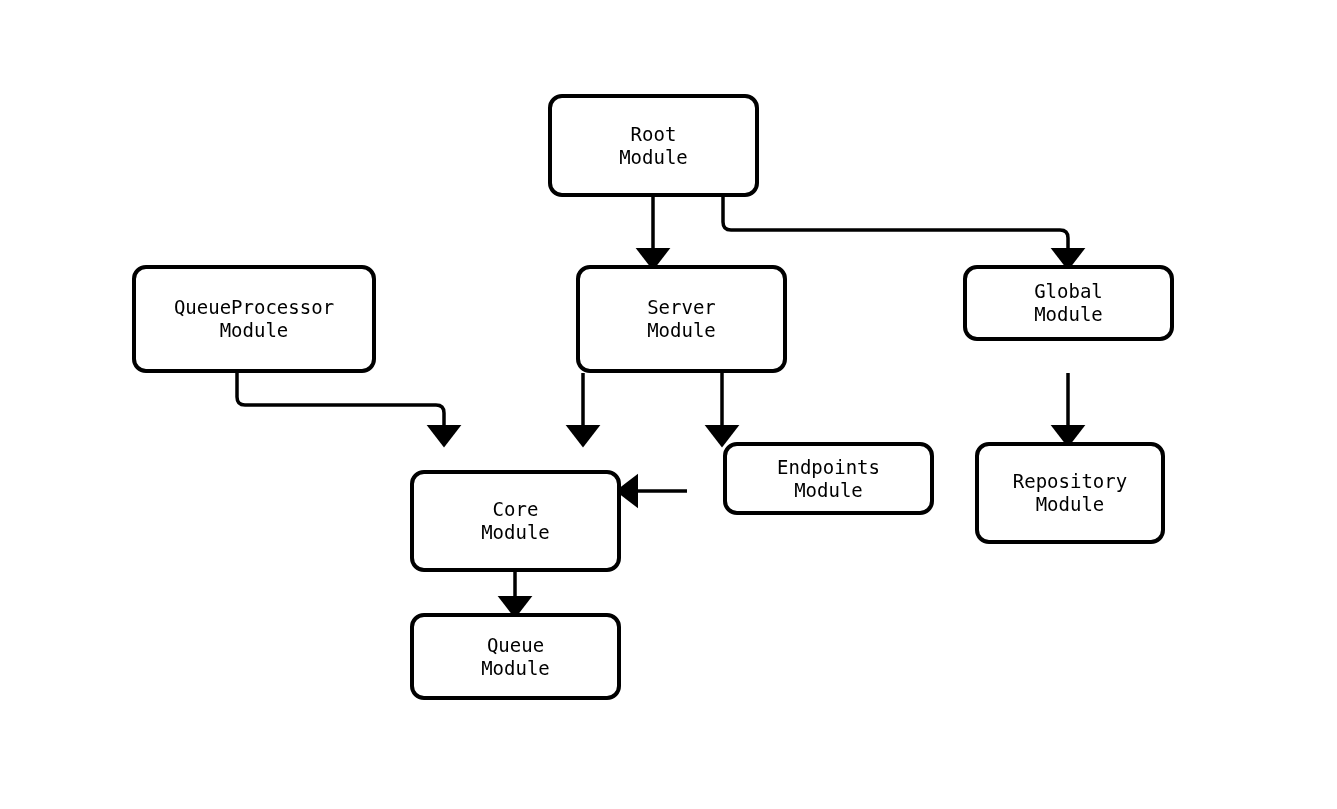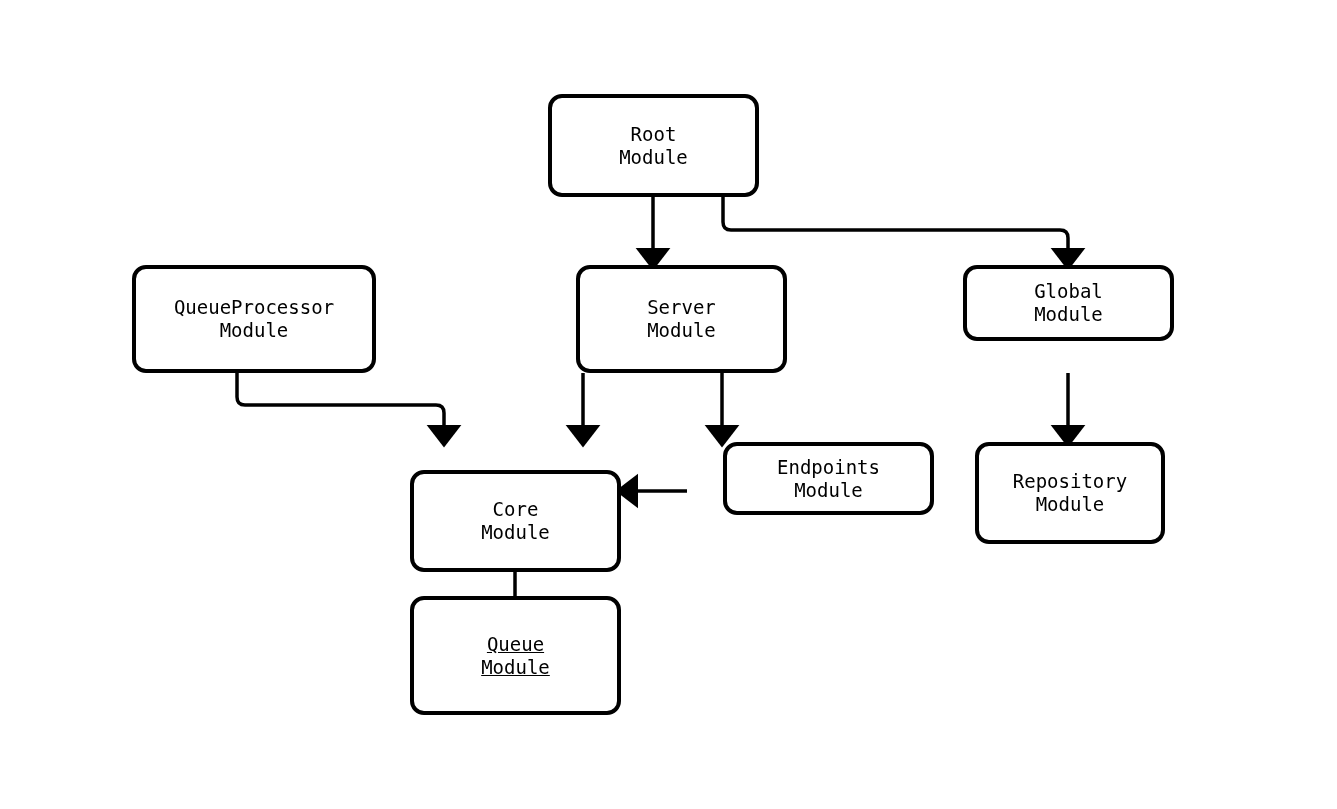--- a/index.html
+++ b/index.html
@@ -118,18 +118,18 @@
   <div class="node" style="left: 723px; top: 442px; width: 211px; height: 73px;">
     <span class="node-label">Endpoints
 Module</span>
   </div>
 
   <div class="node" style="left: 963px; top: 442px; width: 190px; height: 102px; margin-left: 12px;">
     <span class="node-label">Repository
 Module</span>
   </div>
 
-  <div class="node" style="left: 410px; top: 596px; width: 211px; height: 119px; text-decoration: underline;">
+  <div class="node" style="left: 410px; top: 613px; width: 211px; height: 87px;">
     <span class="node-label">Queue
 Module</span>
   </div>
 
 </div>
 
 </body></html>

